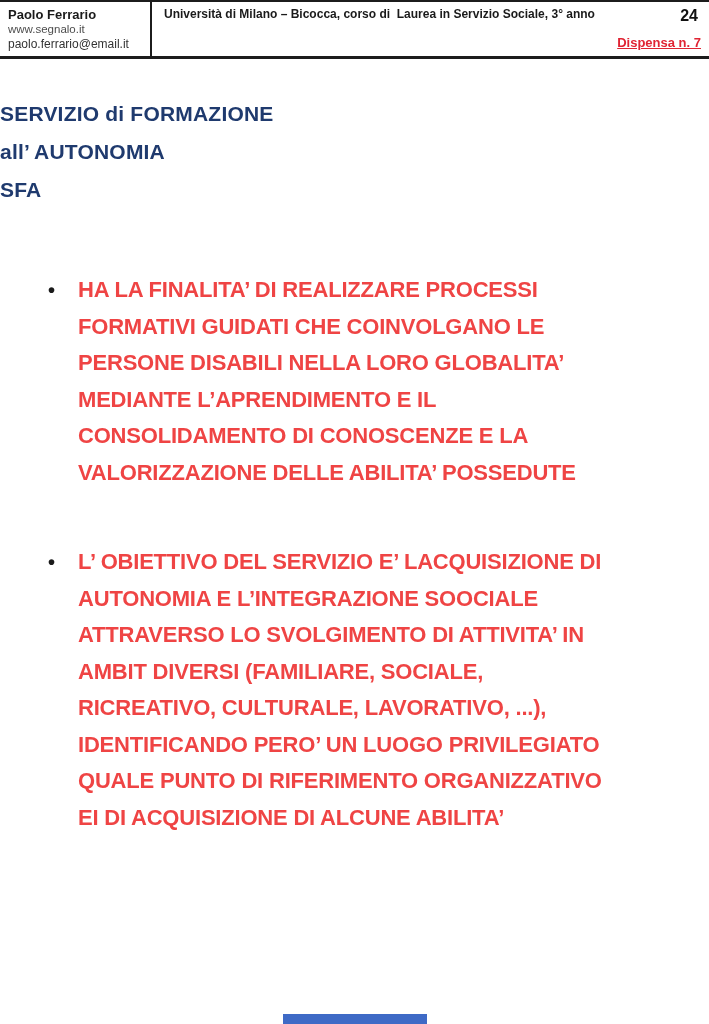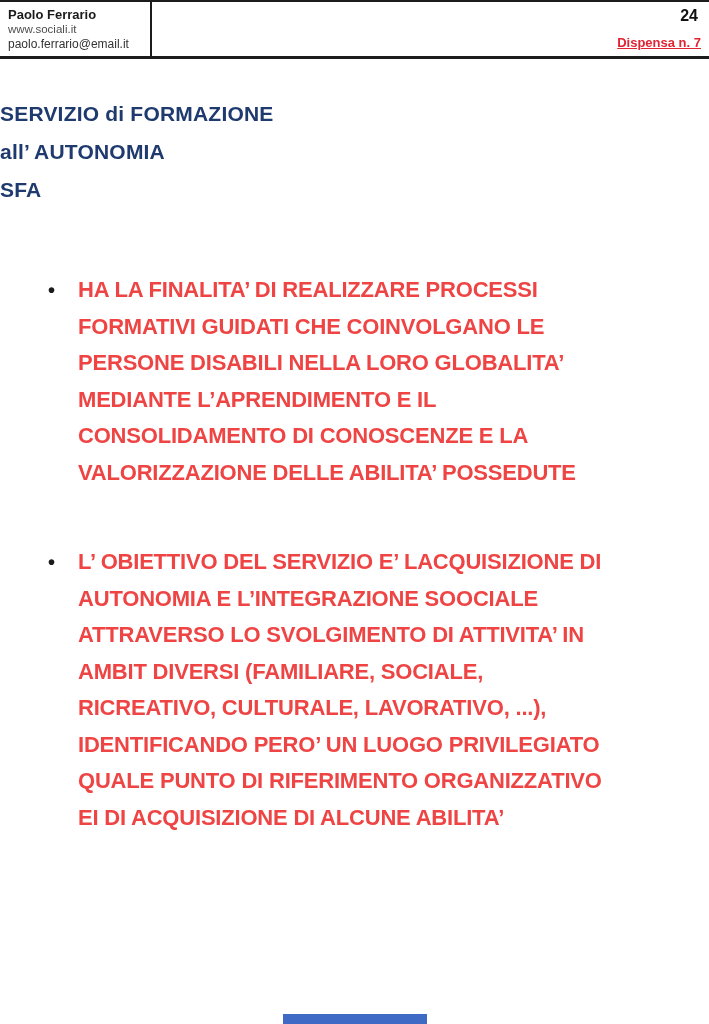--- a/index.html
+++ b/index.html
@@ -123,27 +123,28 @@
   }
 </style>
 </head>
 <body>
 
 <div class="page">
 
   <div class="header">
     <div class="h-left">
       <div class="h-author">Paolo Ferrario</div>
-      <div class="h-website">www.sociali.it</div>
+      <div class="h-website">www.segnalo.it</div>
       <div class="h-email">paolo.ferrario@email.it</div>
     </div>
 
     <div class="h-divider"></div>
 
     <div class="h-center">
+      <div class="h-course-line1">Università di Milano – Bicocca, corso di  Laurea in Servizio Sociale, 3° anno</div>
     </div>
 
     <div class="h-page-num">24</div>
     <div class="h-dispensa">Dispensa n. 7</div>
   </div>
 
   <h1 class="slide-title">SERVIZIO di FORMAZIONE
 all’ AUTONOMIA
 SFA</h1>
 

